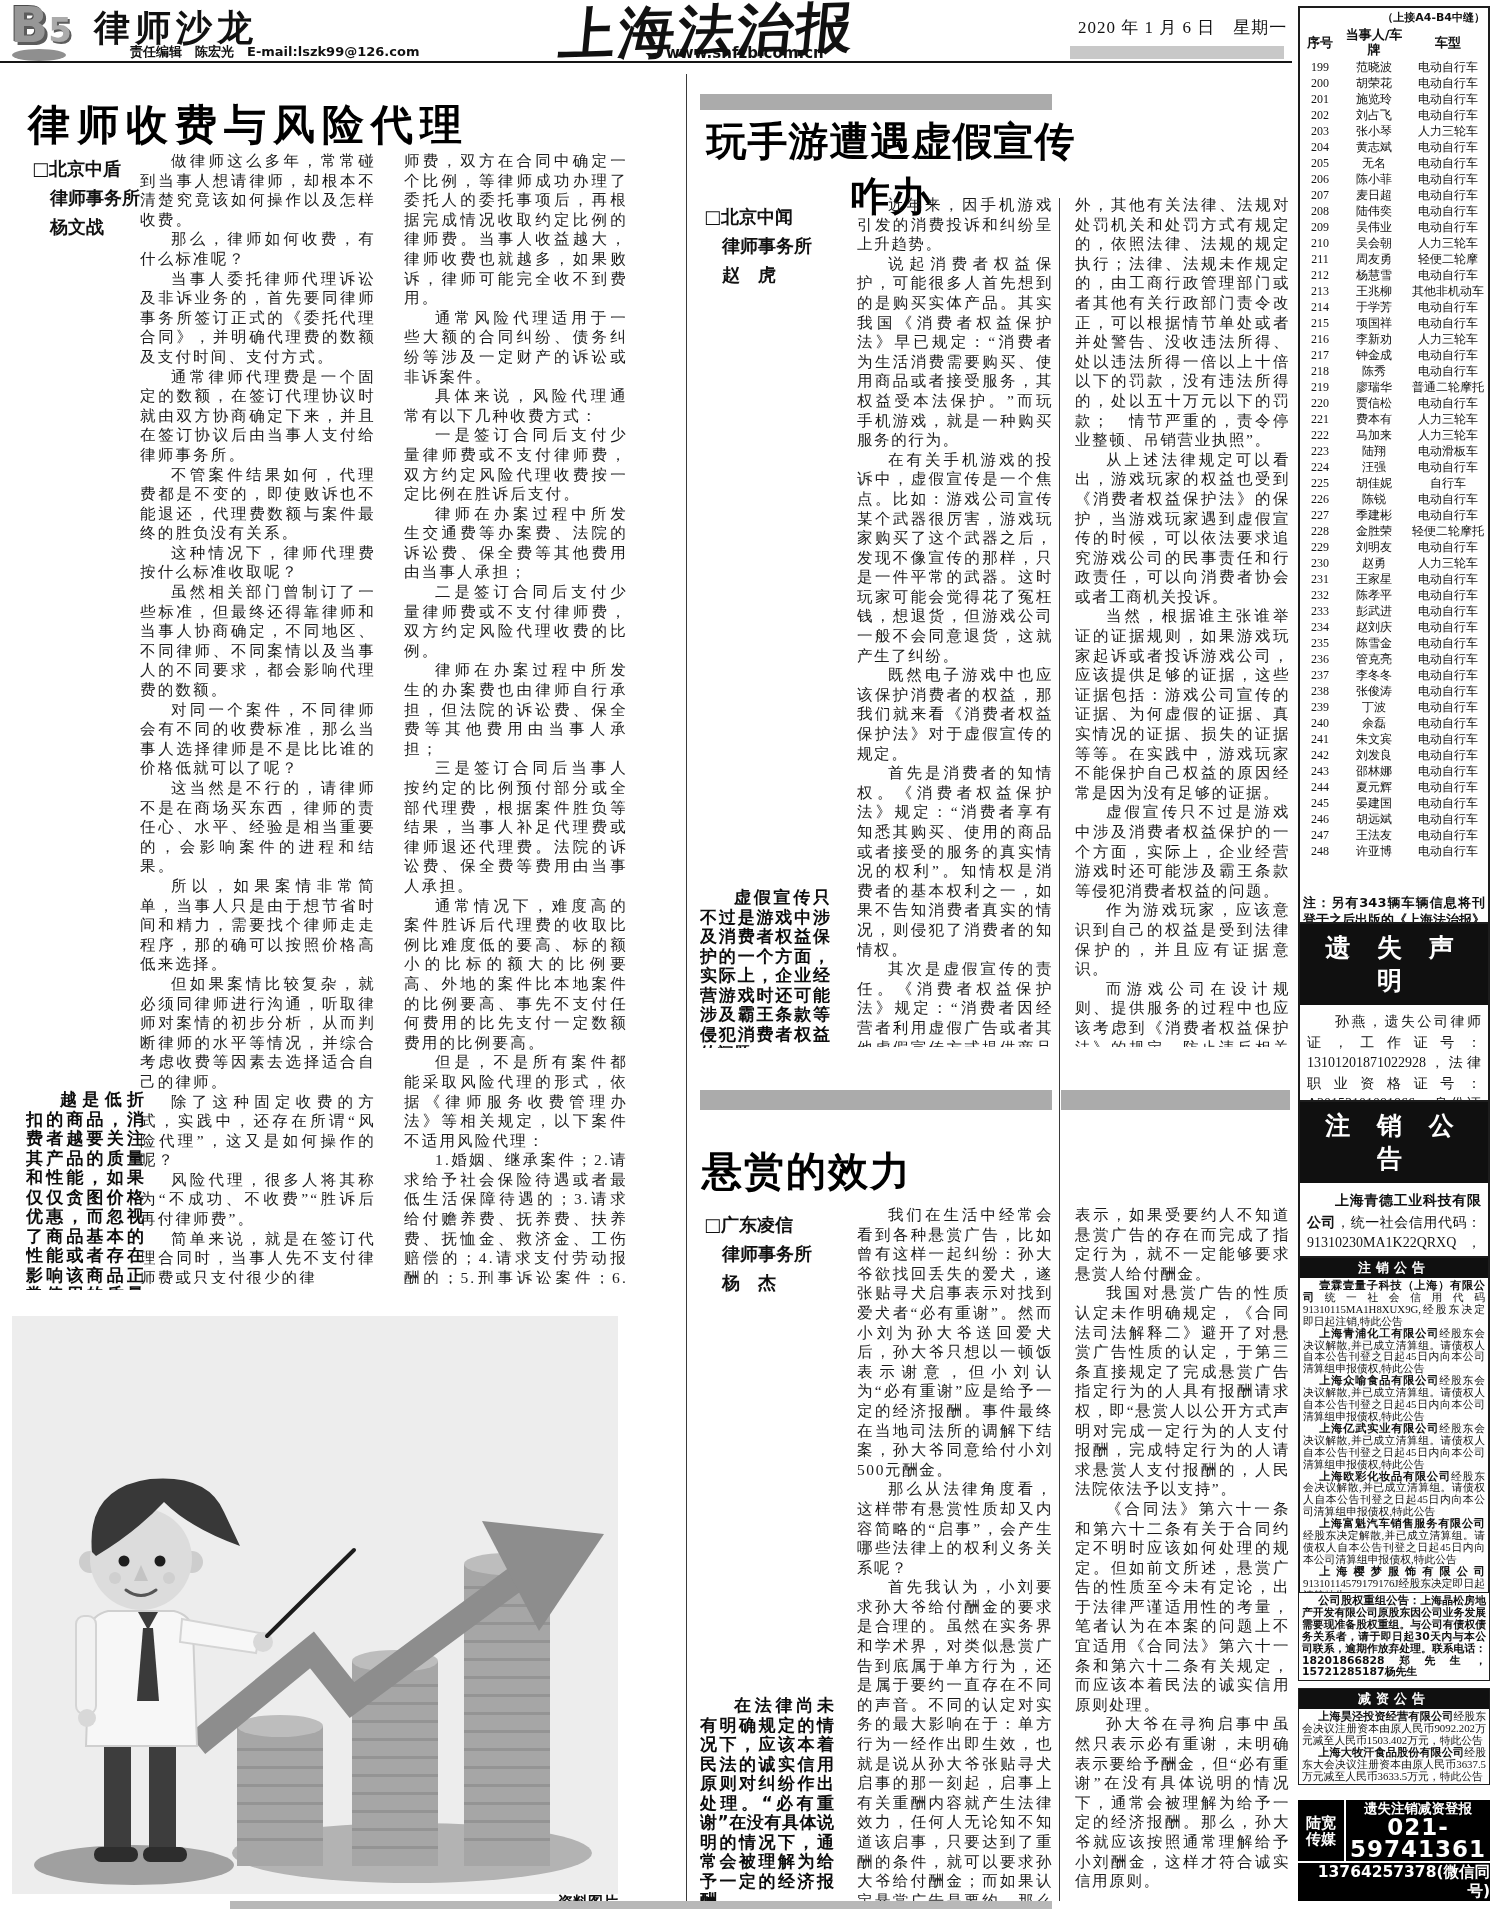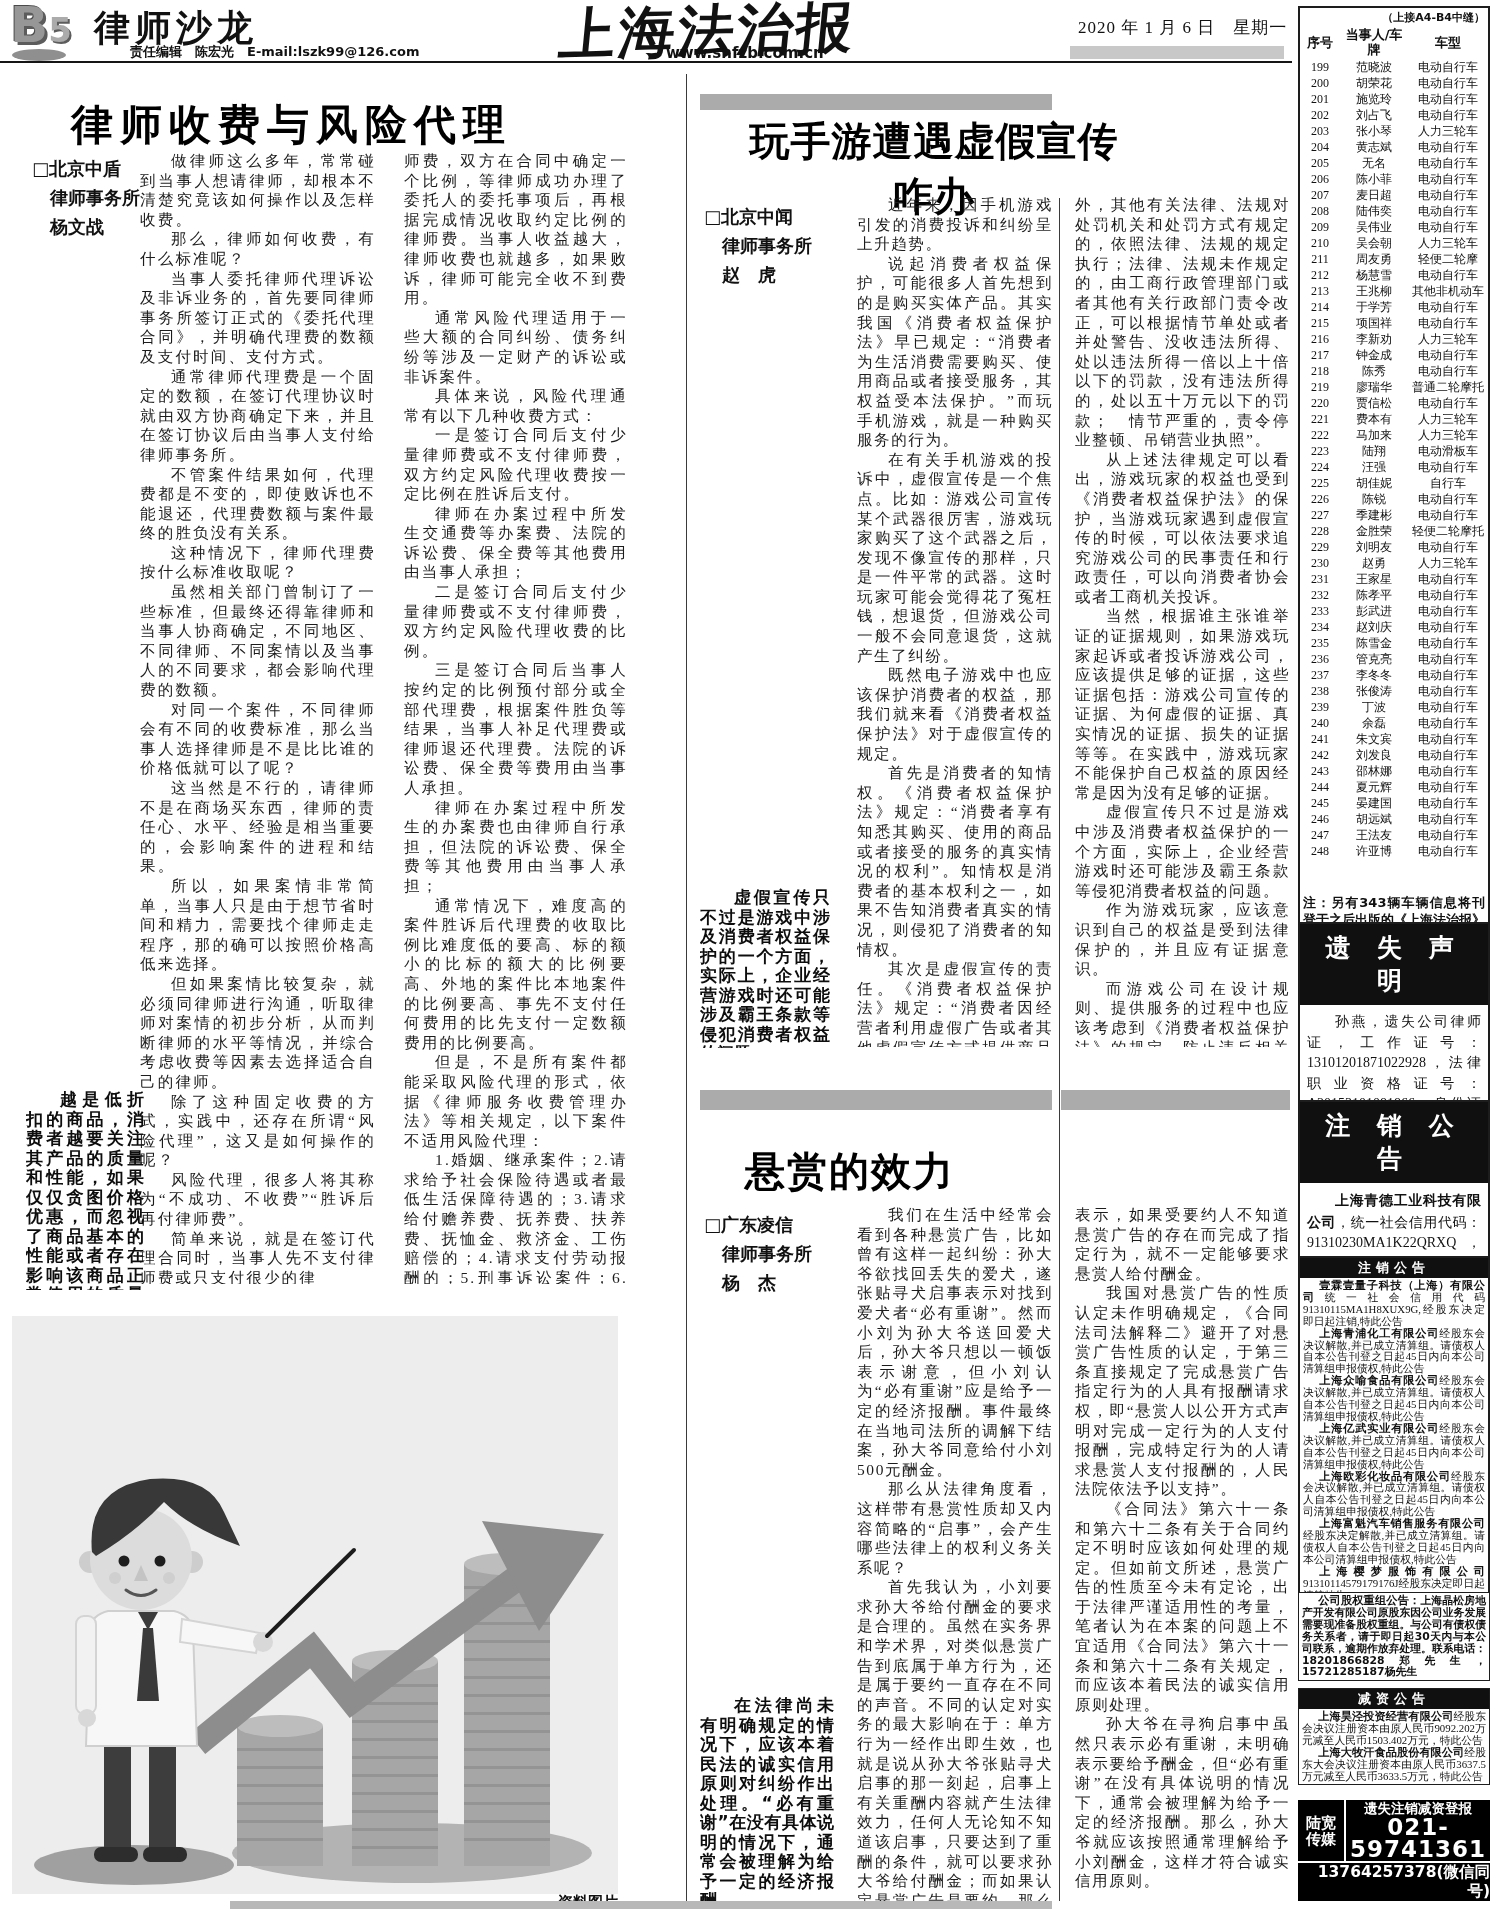--- a/index.html
+++ b/index.html
@@ -22,21 +22,21 @@
   .website{left:666px;top:44px;font-family:"DejaVu Sans",sans-serif;font-weight:bold;font-size:15px;}
   .date{left:1078px;top:16px;font-size:17px;letter-spacing:1px;}
   .graybar{background:#c8c8c8;}
   .hdr-bar{left:1070px;top:46px;width:214px;height:13px;}
   
   .vdiv{width:1px;background:#3a3a3a;}
   .v1{left:686px;top:74px;height:1827px;}
   .v2{left:1059px;top:198px;height:1703px;}
   .midbar{background:#ababab;}
   
-  .art-title{font-family:"DejaVu Sans","Liberation Sans",sans-serif;font-weight:bold;color:#000;margin-left:43px;}
+  .art-title{font-family:"DejaVu Sans","Liberation Sans",sans-serif;font-weight:bold;color:#000;}
   .author{font-family:"DejaVu Sans",sans-serif;font-weight:bold;font-size:18px;line-height:29px;}
   .author div:nth-child(2),.author div:nth-child(3){padding-left:18px;}
   .body-text{font-size:15.5px;line-height:19.6px;text-align:justify;letter-spacing:2.2px;
         overflow:hidden;color:#1c1c1c;}
   .body-text.mid{letter-spacing:1.6px;}
   .body-text p{margin:0;text-indent:2em;}
   .body-text p.ni{text-indent:0;}
   .pullquote{font-family:"DejaVu Sans",sans-serif;font-weight:bold;font-size:17px;line-height:19.5px;
         text-align:justify;text-indent:2em;color:#0d0d0d;overflow:hidden;}
   .caption{font-family:"DejaVu Sans",sans-serif;font-weight:bold;font-size:15px;}
@@ -110,22 +110,22 @@
       <p>风险代理，很多人将其称为“不成功、不收费”“胜诉后再付律师费”。</p>
       <p>简单来说，就是在签订代理合同时，当事人先不支付律师费或只支付很少的律</p>
     </div>
   <div class="abs body-text" style="left:404px;top:151px;width:224px;height:1133px;">
       <p class="ni">师费，双方在合同中确定一个比例，等律师成功办理了委托人的委托事项后，再根据完成情况收取约定比例的律师费。当事人收益越大，律师收费也就越多，如果败诉，律师可能完全收不到费用。</p>
       <p>通常风险代理适用于一些大额的合同纠纷、债务纠纷等涉及一定财产的诉讼或非诉案件。</p>
       <p>具体来说，风险代理通常有以下几种收费方式：</p>
       <p>一是签订合同后支付少量律师费或不支付律师费，双方约定风险代理收费按一定比例在胜诉后支付。</p>
       <p>律师在办案过程中所发生交通费等办案费、法院的诉讼费、保全费等其他费用由当事人承担；</p>
       <p>二是签订合同后支付少量律师费或不支付律师费，双方约定风险代理收费的比例。</p>
+      <p>律师在办案过程中所发生的办案费也由律师自行承担，但法院的诉讼费、保全费等其他费用由当事人承担；</p>
       <p>三是签订合同后当事人按约定的比例预付部分或全部代理费，根据案件胜负等结果，当事人补足代理费或律师退还代理费。法院的诉讼费、保全费等费用由当事人承担。</p>
-      <p>律师在办案过程中所发生的办案费也由律师自行承担，但法院的诉讼费、保全费等其他费用由当事人承担；</p>
       <p>通常情况下，难度高的案件胜诉后代理费的收取比例比难度低的要高、标的额小的比标的额大的比例要高、外地的案件比本地案件的比例要高、事先不支付任何费用的比先支付一定数额费用的比例要高。</p>
       <p>但是，不是所有案件都能采取风险代理的形式，依据《律师服务收费管理办法》等相关规定，以下案件不适用风险代理：</p>
       <p>1.婚姻、继承案件；2.请求给予社会保险待遇或者最低生活保障待遇的；3.请求给付赡养费、抚养费、扶养费、抚恤金、救济金、工伤赔偿的；4.请求支付劳动报酬的；5.刑事诉讼案件；6.行政诉讼案件；7.国家赔偿案件；8.群体性诉讼案件。</p>
     </div>
   <div class="abs pullquote" style="left:26px;top:1090px;width:118px;height:200px;">越是低折扣的商品，消费者越要关注其产品的质量和性能，如果仅仅贪图价格优惠，而忽视了商品基本的性能或者存在影响该商品正常使用的质量问题，甚者该商品可能损害消费者的人身权利，那就得不偿失了。</div>
 
   <div class="abs" style="left:12px;top:1316px;width:606px;height:578px;">
     <svg width="606" height="578" viewBox="0 0 606 578" xmlns="http://www.w3.org/2000/svg">
       <rect width="606" height="578" fill="#ededed"></rect>
       <ellipse cx="400" cy="537" rx="180" ry="30" fill="#b3b3b3"></ellipse>

